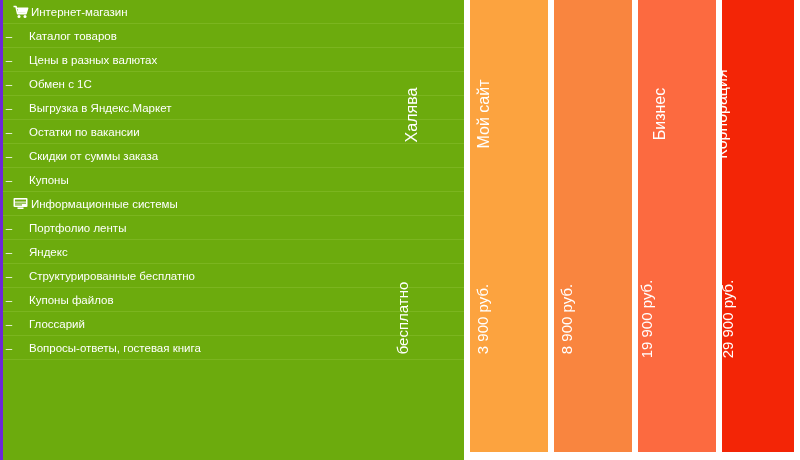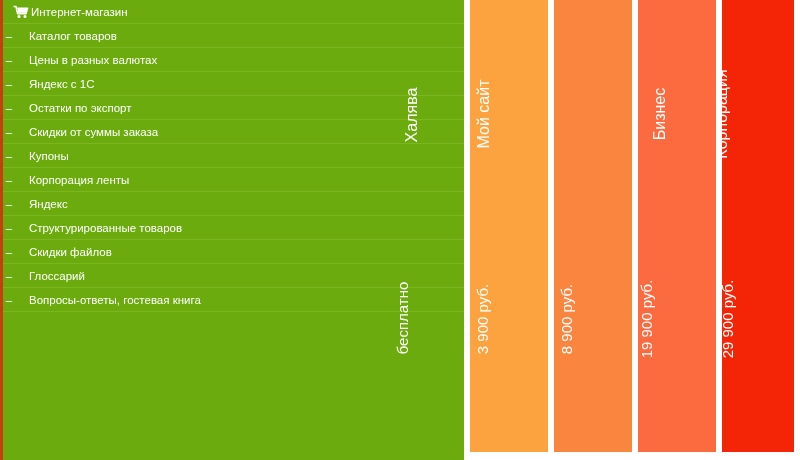--- a/index.html
+++ b/index.html
@@ -22,21 +22,21 @@
 
   
   #feature-list {
     position: absolute;
     left: 0;
     top: 0;
     width: 464px;
     height: 460px;
     background: #6cab0d;
     box-sizing: border-box;
-    border-left: 3px solid #c2410c;
+    border-left: 3px solid #6d28d9;
     overflow: hidden;
   }
   .feature-row {
     position: relative;
     height: 24px;
     line-height: 24px;
     box-sizing: border-box;
     border-bottom: 1px solid #7bb51f;
     color: #ffffff;
     font-size: 11.5px;
@@ -133,44 +133,58 @@
       </span><span class="feature-label">Интернет-магазин</span>
     </div>
 
     <div class="feature-row item">
       <span class="dash">–</span><span class="feature-label">Каталог товаров</span>
     </div>
     <div class="feature-row item">
       <span class="dash">–</span><span class="feature-label">Цены в разных валютах</span>
     </div>
     <div class="feature-row item">
-      <span class="dash">–</span><span class="feature-label">Яндекс с 1С</span>
-    </div>
-    <div class="feature-row item">
-      <span class="dash">–</span><span class="feature-label">Остатки по экспорт</span>
+      <span class="dash">–</span><span class="feature-label">Обмен с 1С</span>
+    </div>
+    <div class="feature-row item">
+      <span class="dash">–</span><span class="feature-label">Выгрузка в Яндекс.Маркет</span>
+    </div>
+    <div class="feature-row item">
+      <span class="dash">–</span><span class="feature-label">Остатки по вакансии</span>
     </div>
     <div class="feature-row item">
       <span class="dash">–</span><span class="feature-label">Скидки от суммы заказа</span>
     </div>
     <div class="feature-row item">
       <span class="dash">–</span><span class="feature-label">Купоны</span>
     </div>
 
-
-    <div class="feature-row item">
-      <span class="dash">–</span><span class="feature-label">Корпорация ленты</span>
+    <div class="feature-row group">
+      <span class="row-icon">
+        <svg width="16" height="13" viewBox="0 0 16 13">
+          <rect x="0.5" y="1" width="14" height="9" rx="1" fill="#ffffff"></rect>
+          <rect x="2" y="2.6" width="11" height="2" fill="#6cab0d"></rect>
+          <rect x="2" y="5.6" width="11" height="1.1" fill="#6cab0d"></rect>
+          <rect x="2" y="7.4" width="7" height="1.1" fill="#6cab0d"></rect>
+          <rect x="4.5" y="10.4" width="6" height="1.6" fill="#ffffff"></rect>
+        </svg>
+      </span><span class="feature-label">Информационные системы</span>
+    </div>
+
+    <div class="feature-row item">
+      <span class="dash">–</span><span class="feature-label">Портфолио ленты</span>
     </div>
     <div class="feature-row item">
       <span class="dash">–</span><span class="feature-label">Яндекс</span>
     </div>
     <div class="feature-row item">
-      <span class="dash">–</span><span class="feature-label">Структурированные товаров</span>
-    </div>
-    <div class="feature-row item">
-      <span class="dash">–</span><span class="feature-label">Скидки файлов</span>
+      <span class="dash">–</span><span class="feature-label">Структурированные бесплатно</span>
+    </div>
+    <div class="feature-row item">
+      <span class="dash">–</span><span class="feature-label">Купоны файлов</span>
     </div>
     <div class="feature-row item">
       <span class="dash">–</span><span class="feature-label">Глоссарий</span>
     </div>
     <div class="feature-row item">
       <span class="dash">–</span><span class="feature-label">Вопросы-ответы, гостевая книга</span>
     </div>
   </div>
 
   <div class="plan-col" id="plan-col-free">

